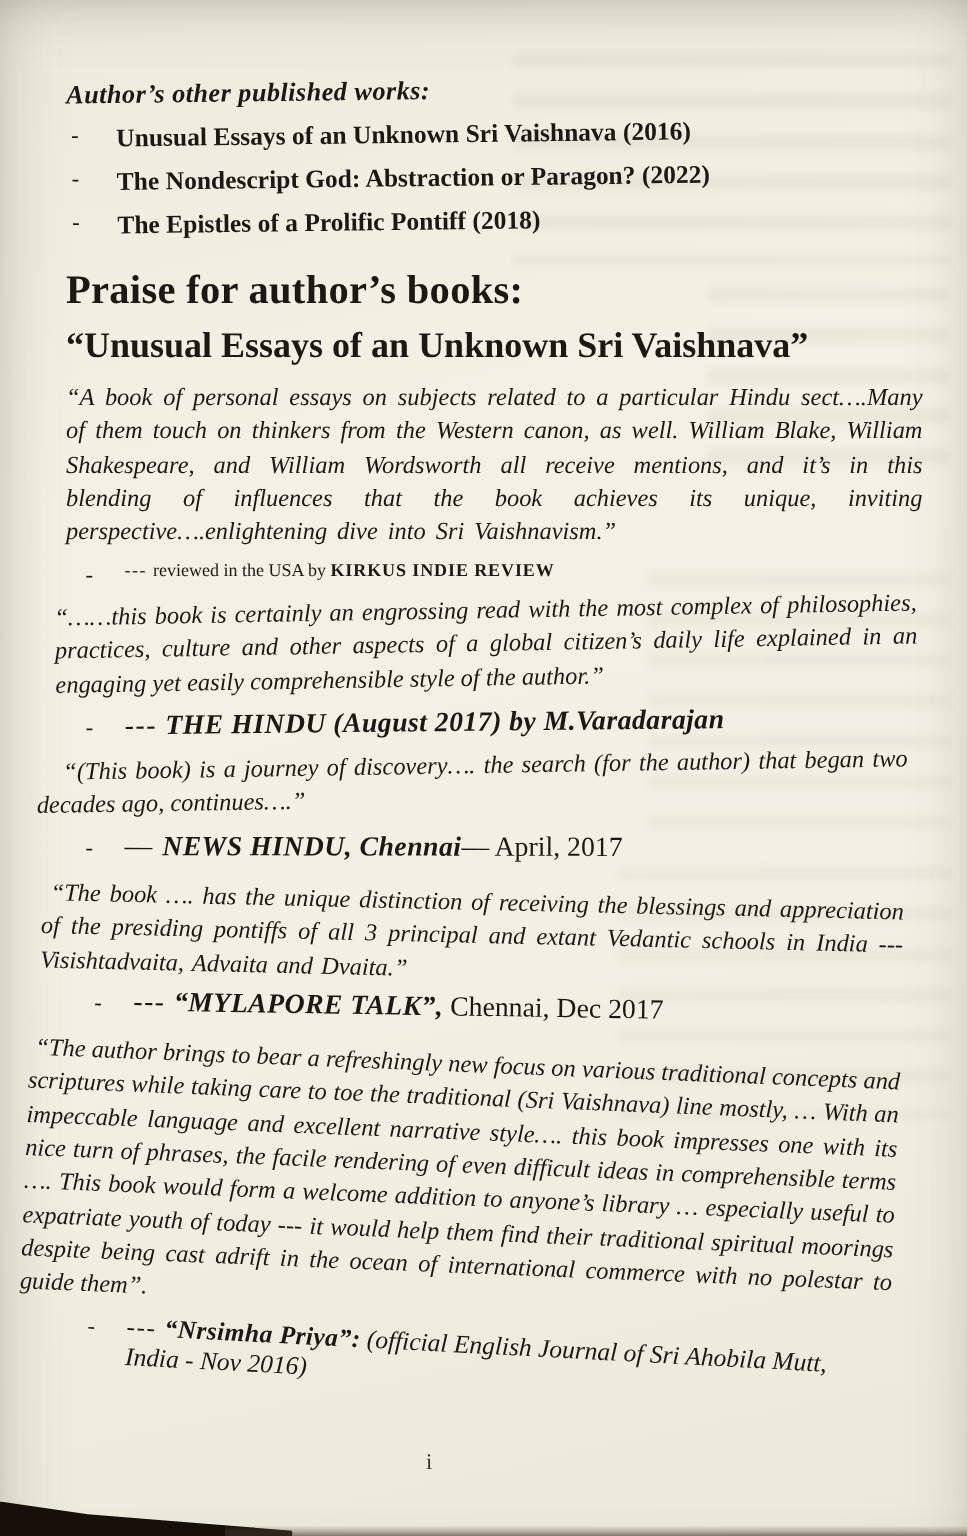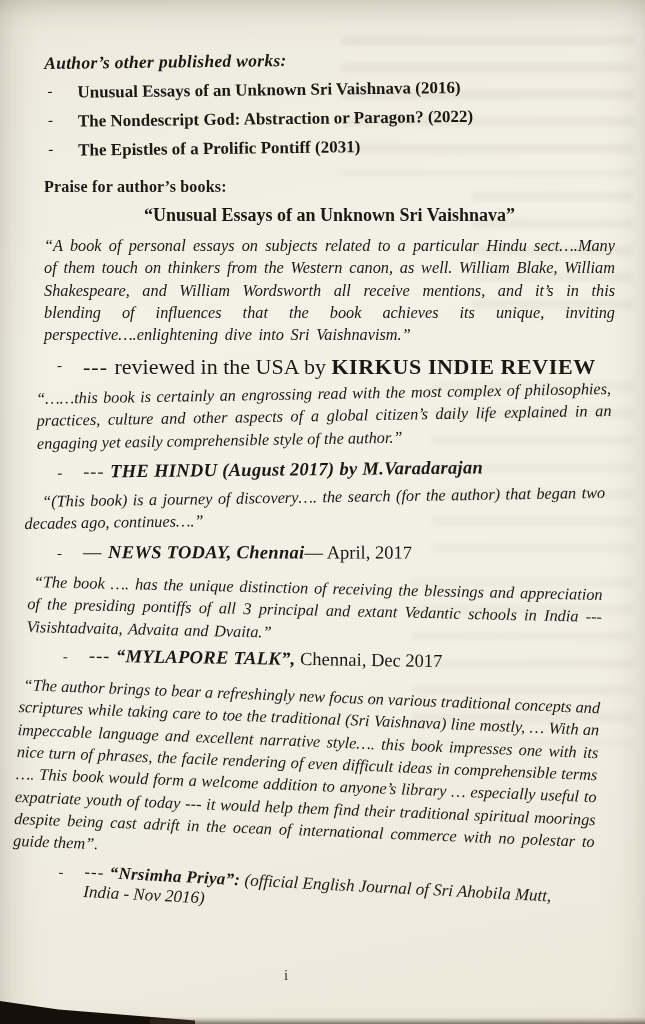--- a/index.html
+++ b/index.html
@@ -24,38 +24,38 @@
   .works-heading {
     font-style:italic; font-weight:600; font-size:17.5px; letter-spacing:.3px;
     margin:0 0 9px 0;
   }
   .work-item { display:flex; font-weight:700; font-size:17px; margin:0 0 9px 0; }
   .work-item .bullet { width:30px; flex:none; font-weight:400; padding-left:3px; font-size:15px; }
   .yr { }
   .yr.upright { font-style:normal; }
 
   
-  .praise-heading { font-size:16px; font-weight:700; letter-spacing:.2px; margin:17px 0 9px 0; }
-  .book-title { font-size:18px; font-weight:700; margin:0 0 9px 0;text-align:center; }
+  .praise-heading { font-size:27px; font-weight:700; letter-spacing:.2px; margin:17px 0 9px 0; }
+  .book-title { font-size:24px; font-weight:700; margin:0 0 9px 0; }
 
   
   .quote {
     font-style:italic; font-size:16.3px; line-height:1.37;
     text-align:justify; margin:0 0 7px 0; transform-origin:left top;
   }
   .q1 { word-spacing:2.6px; }
   .q2 { transform:rotate(-1deg); margin-left:-8px; margin-right:4px; }
   .q3 { transform:rotate(-0.9deg); margin-left:-20px; margin-right:10px; text-indent:18px; }
   .q4 { transform:rotate(1.3deg);  margin-left:-16px; margin-right:12px; text-indent:6px; word-spacing:1.5px; }
   .q5 { transform:rotate(2.3deg);  margin-left:-24px; margin-right:14px; text-indent:4px; }
 
   
   .attr { display:flex; margin:1px 0 8px 0; padding-left:13px; transform-origin:left top; }
   .attr .bullet { width:26px; flex:none; font-size:15px; padding-top:3px; }
-  .attr-body { font-size:22px; }
+  .attr-body { font-size:12px; }
   .dashes { font-weight:400; letter-spacing:1px; }
   .plain { font-weight:400; }
   .src-bold { font-weight:700; letter-spacing:.6px; }
   .bi { font-weight:700; font-style:italic; letter-spacing:.3px; }
   .attr-kirkus .date { margin-top:3px; }
   .attr-hindu  { transform:rotate(-0.6deg); }
   .attr-hindu .attr-body, .attr-news .attr-body, .attr-mylapore .attr-body { font-size:18.5px; }
   .attr-news  { transform:rotate(0.1deg); }
   .attr-mylapore { transform:rotate(0.9deg); margin-left:6px; }
   .attr-nrsimha  { transform:rotate(3deg); margin-left:2px; margin-right:40px; }
@@ -100,21 +100,21 @@
       <div class="work-item">
         <span class="bullet">-</span>
         <span class="work-text"><span>Unusual Essays of an Unknown Sri Vaishnava </span><span class="yr">(2016)</span></span>
       </div>
       <div class="work-item">
         <span class="bullet">-</span>
         <span class="work-text"><span>The Nondescript God: Abstraction or Paragon? </span><span class="yr">(2022)</span></span>
       </div>
       <div class="work-item">
         <span class="bullet">-</span>
-        <span class="work-text"><span>The Epistles of a Prolific Pontiff </span><span class="yr upright">(2031)</span></span>
+        <span class="work-text"><span>The Epistles of a Prolific Pontiff </span><span class="yr upright">(2018)</span></span>
       </div>
     </div>
 
     <div class="praise-heading">Praise for author’s books:</div>
     <div class="book-title">“Unusual Essays of an Unknown Sri Vaishnava”</div>
 
     <p class="quote q1">“A book of personal essays on subjects related to a particular Hindu sect….Many of them touch on thinkers from the Western canon, as well. William Blake, William Shakespeare, and William Wordsworth all receive mentions, and it’s in this blending of influences that the book achieves its unique, inviting perspective….enlightening dive into Sri Vaishnavism.”</p>
     <div class="attr attr-kirkus">
       <span class="bullet">-</span>
       <div class="attr-body">
@@ -124,21 +124,21 @@
 
     <p class="quote q2">“……this book is certainly an engrossing read with the most complex of philosophies, practices, culture and other aspects of a global citizen’s daily life explained in an engaging yet easily comprehensible style of the author.”</p>
     <div class="attr attr-hindu">
       <span class="bullet">-</span>
       <div class="attr-body"><span class="dashes">--- </span><span class="bi">THE HINDU (August 2017) by M.Varadarajan</span></div>
     </div>
 
     <p class="quote q3">“(This book) is a journey of discovery…. the search (for the author) that began two decades ago, continues….”</p>
     <div class="attr attr-news">
       <span class="bullet">-</span>
-      <div class="attr-body"><span class="dashes">— </span><span class="bi">NEWS TODAY, Chennai</span><span class="plain">— April, 2017</span></div>
+      <div class="attr-body"><span class="dashes">— </span><span class="bi">NEWS HINDU, Chennai</span><span class="plain">— April, 2017</span></div>
     </div>
 
     <p class="quote q4">“The book …. has the unique distinction of receiving the blessings and appreciation of the presiding pontiffs of all 3 principal and extant Vedantic schools in India ---Visishtadvaita, Advaita and Dvaita.”</p>
     <div class="attr attr-mylapore">
       <span class="bullet">-</span>
       <div class="attr-body"><span class="dashes">--- </span><span class="bi">“MYLAPORE TALK”,</span><span class="plain"> Chennai, Dec 2017</span></div>
     </div>
 
     <p class="quote q5">“The author brings to bear a refreshingly new focus on various traditional concepts and scriptures while taking care to toe the traditional (Sri Vaishnava) line mostly, … With an impeccable language and excellent narrative style…. this book impresses one with its nice turn of phrases, the facile rendering of even difficult ideas in comprehensible terms …. This book would form a welcome addition to anyone’s library … especially useful to expatriate youth of today --- it would help them find their traditional spiritual moorings despite being cast adrift in the ocean of international commerce with no polestar to guide them”.</p>
     <div class="attr attr-nrsimha">

